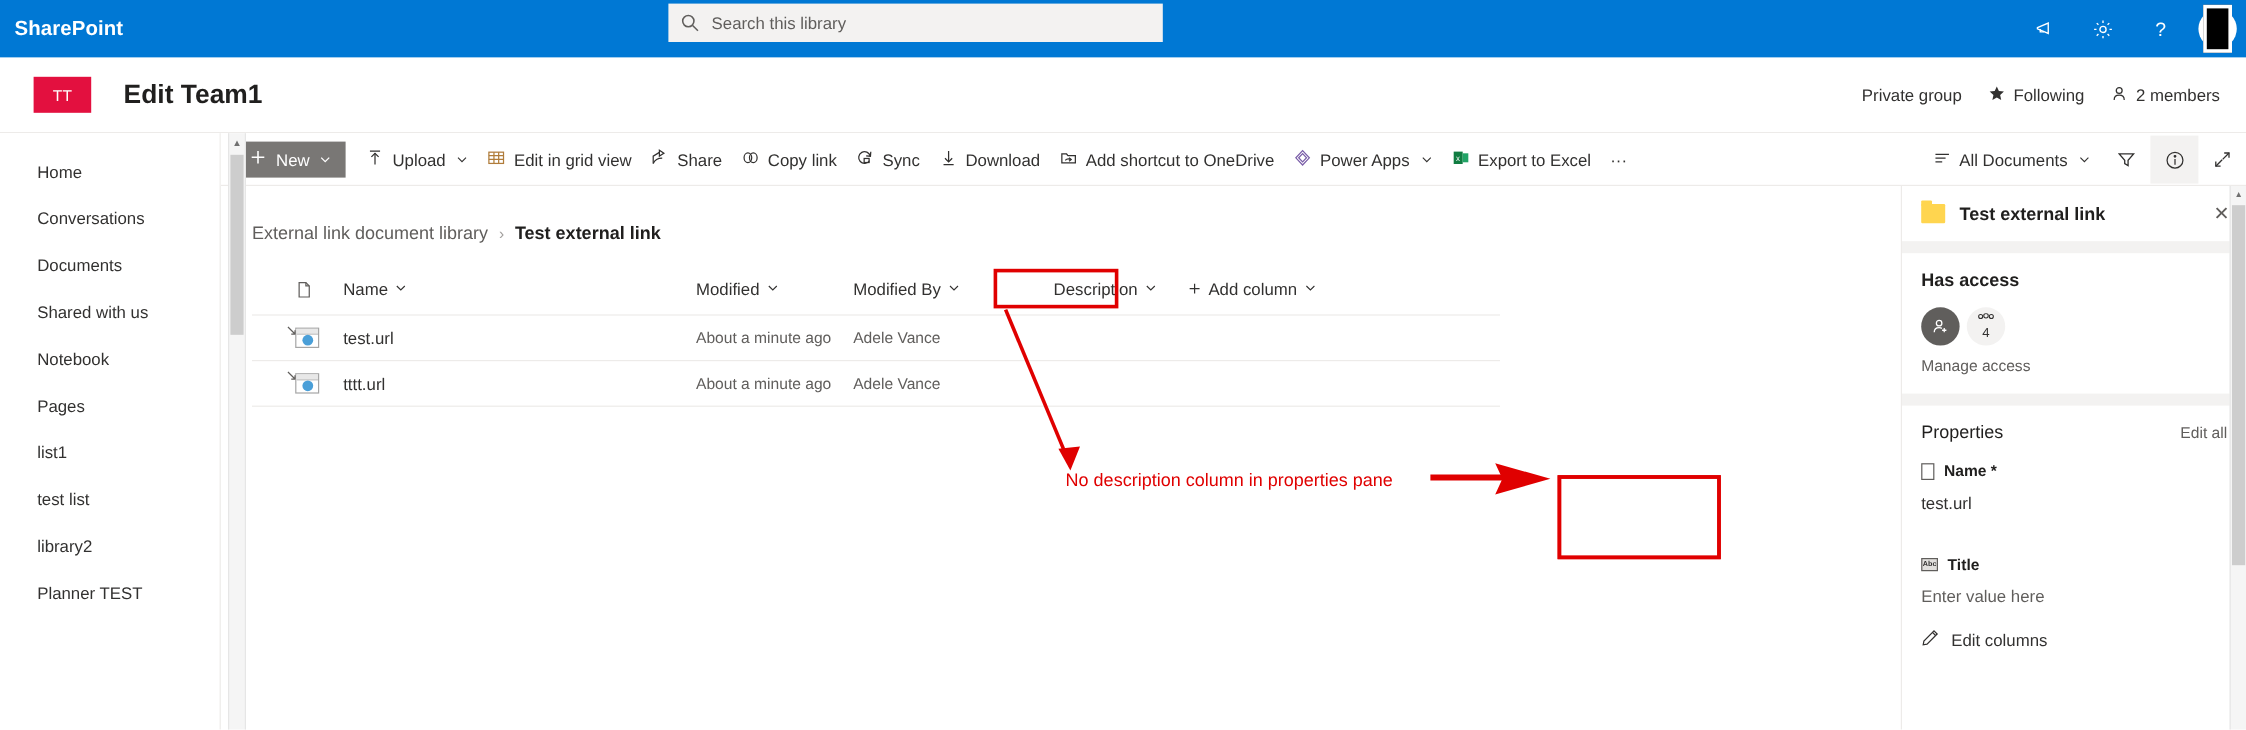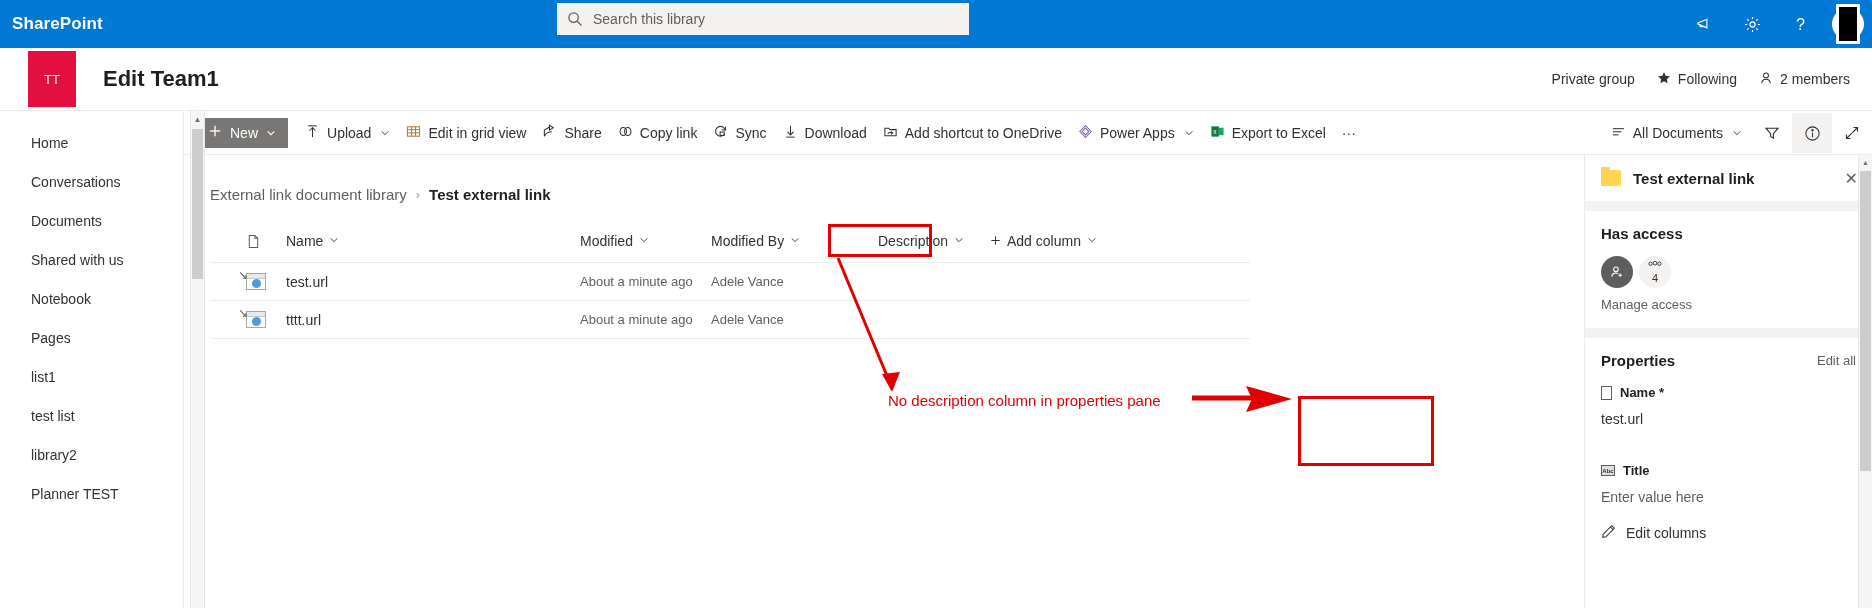--- a/index.html
+++ b/index.html
@@ -100,21 +100,21 @@
   
   .site-header {
     height: 62px;
     background: #ffffff;
     display: flex;
     align-items: center;
     position: relative;
     border-bottom: 1px solid #edebe9;
   }
   .site-logo {
-    width: 48px; height: 56px;
+    width: 48px; height: 30px;
     background: #e3103f;
     color: #ffffff;
     display: flex; align-items: center; justify-content: center;
     font-size: 13px;
     margin-left: 28px;
   }
   .site-title {
     font-size: 22px;
     font-weight: bold;
     color: #201f1e;
@@ -410,21 +410,21 @@
     cursor: pointer;
   }
 
   .props-head {
     display: flex;
     align-items: center;
     justify-content: space-between;
     padding: 0 16px;
     margin-top: 14px;
   }
-  .props-head h3 { margin:0; font-size:15px; font-weight:bold; color:#201f1e;}
+  .props-head h3 { margin:0; font-size:15px; font-weight:normal; color:#201f1e;}
   .edit-all { font-size:13px; color:#605e5c; cursor:pointer;}
 
   .prop-block { padding: 0 16px; margin-top: 16px; }
   .prop-label {
     display:flex; align-items:center; gap:8px;
     font-size: 13px; font-weight: bold; color:#201f1e;
   }
   .prop-value {
     margin: 11px 0 0 0;
     font-size: 14px;

